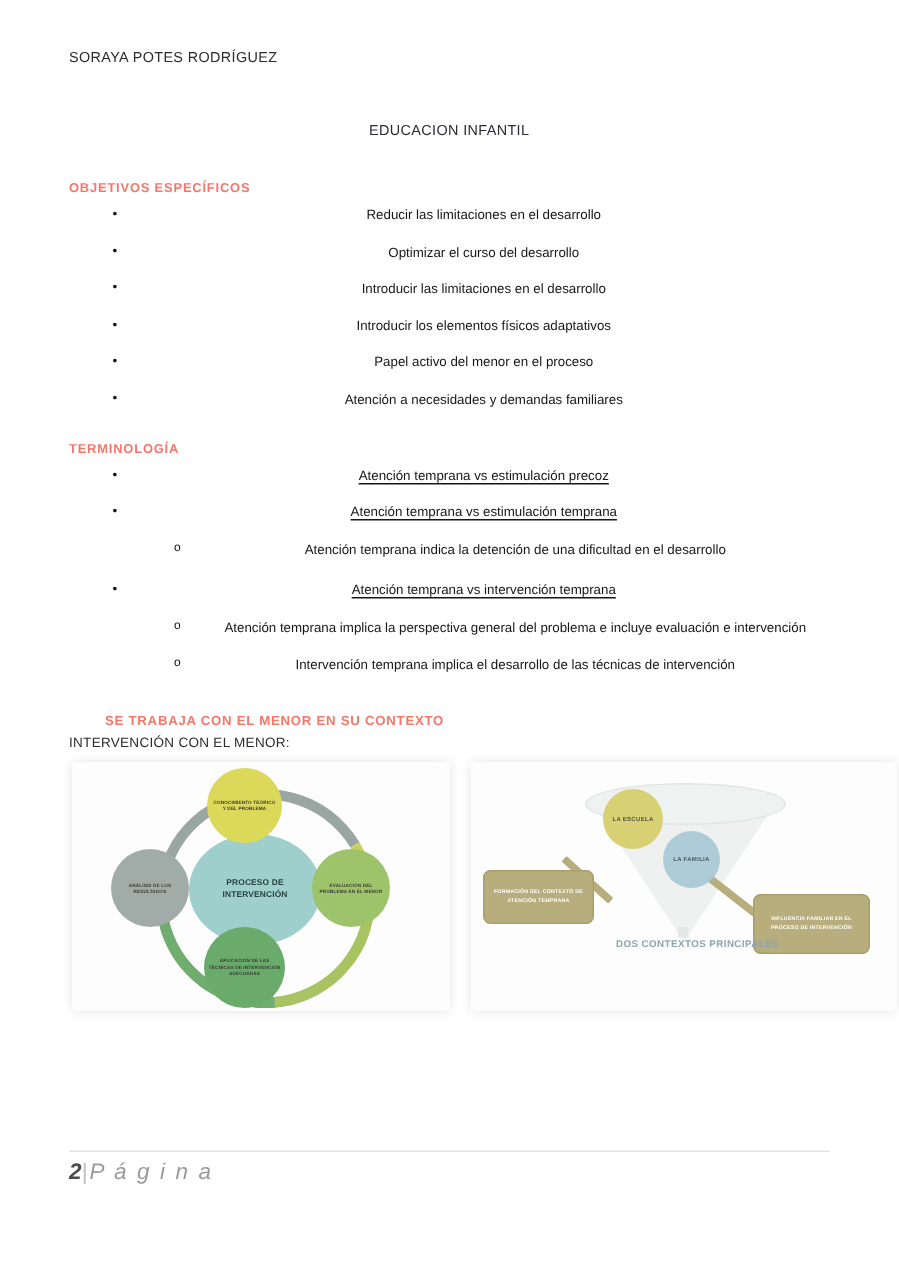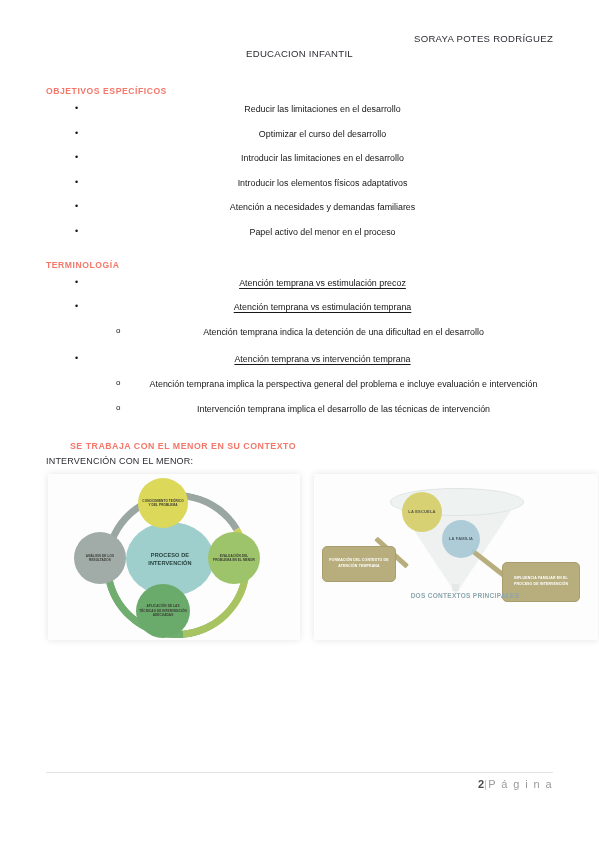--- a/index.html
+++ b/index.html
@@ -18,29 +18,29 @@
     position: relative;
     width: 599px;
     height: 848px;
     background: #ffffff;
     box-sizing: border-box;
     padding: 0 46px;
   }
 
   
   .doc-header {
-    text-align: right;
+    text-align: left;
     padding-top: 33px;
     font-size: 9.6px;
     letter-spacing: 0.25px;
     color: #2b2b33;
   }
   .doc-subtitle {
     text-align: center;
-    margin-top: 4px;
+    margin-top: 38px;
     font-size: 9.6px;
     letter-spacing: 0.25px;
     color: #2b2b33;
   }
 
   
   .section-heading {
     color: #F4776A;
     font-size: 8.6px;
     font-weight: bold;
@@ -280,25 +280,25 @@
     position: absolute;
     left: 46px;
     right: 46px;
     bottom: 58px;
   }
   .footer-rule {
     border-top: 1px solid #e3e3e3;
     width: 100%;
   }
   .footer-text {
-    text-align: right;
     margin-top: 5px;
-    font-size: 11px;
+    font-size: 15px;
     color: #9a9a9a;
     letter-spacing: 1.4px;
+    font-style: italic;
   }
   .footer-text .pagenum {
     color: #4a4a4a;
     font-weight: bold;
     letter-spacing: 0;
   }
   .footer-text .sep { color: #bdbdbd; }
 </style>
 </head>
 <body>
@@ -307,22 +307,22 @@
 
   <div class="doc-header">SORAYA POTES RODRÍGUEZ</div>
   <div class="doc-subtitle">EDUCACION INFANTIL</div>
 
   <div class="section-heading">OBJETIVOS ESPECÍFICOS</div>
   <ul class="lv1">
     <li><span class="txt">Reducir las limitaciones en el desarrollo</span></li>
     <li><span class="txt">Optimizar el curso del desarrollo</span></li>
     <li><span class="txt">Introducir las limitaciones en el desarrollo</span></li>
     <li><span class="txt">Introducir los elementos físicos adaptativos</span></li>
+    <li><span class="txt">Papel activo del menor en el proceso</span></li>
     <li><span class="txt">Atención a necesidades y demandas familiares</span></li>
-    <li><span class="txt">Papel activo del menor en el proceso</span></li>
   </ul>
 
   <div class="section-heading tight">TERMINOLOGÍA</div>
   <ul class="lv1">
     <li class="u">
       <span class="txt">Atención temprana vs estimulación precoz</span>
     </li>
     <li class="u">
       <span class="txt">Atención temprana vs  estimulación temprana</span>
       <ul class="lv2">

